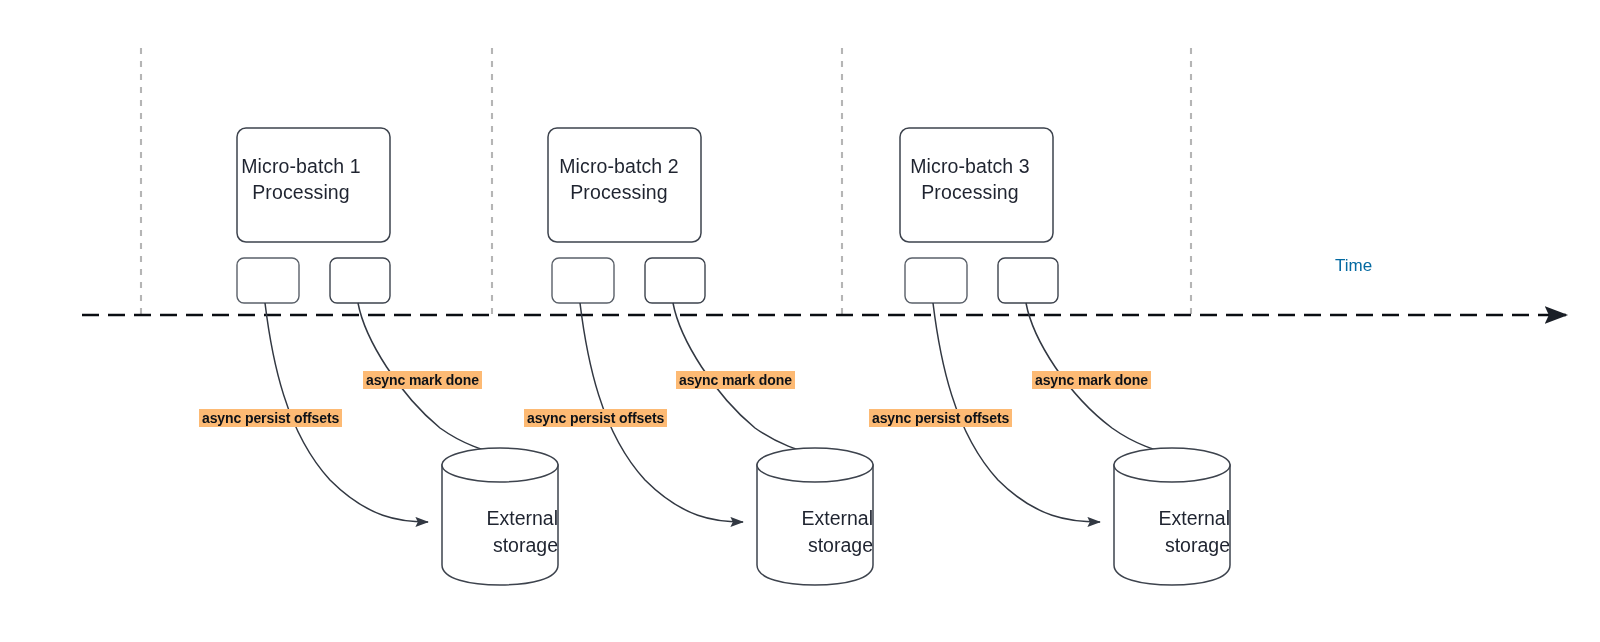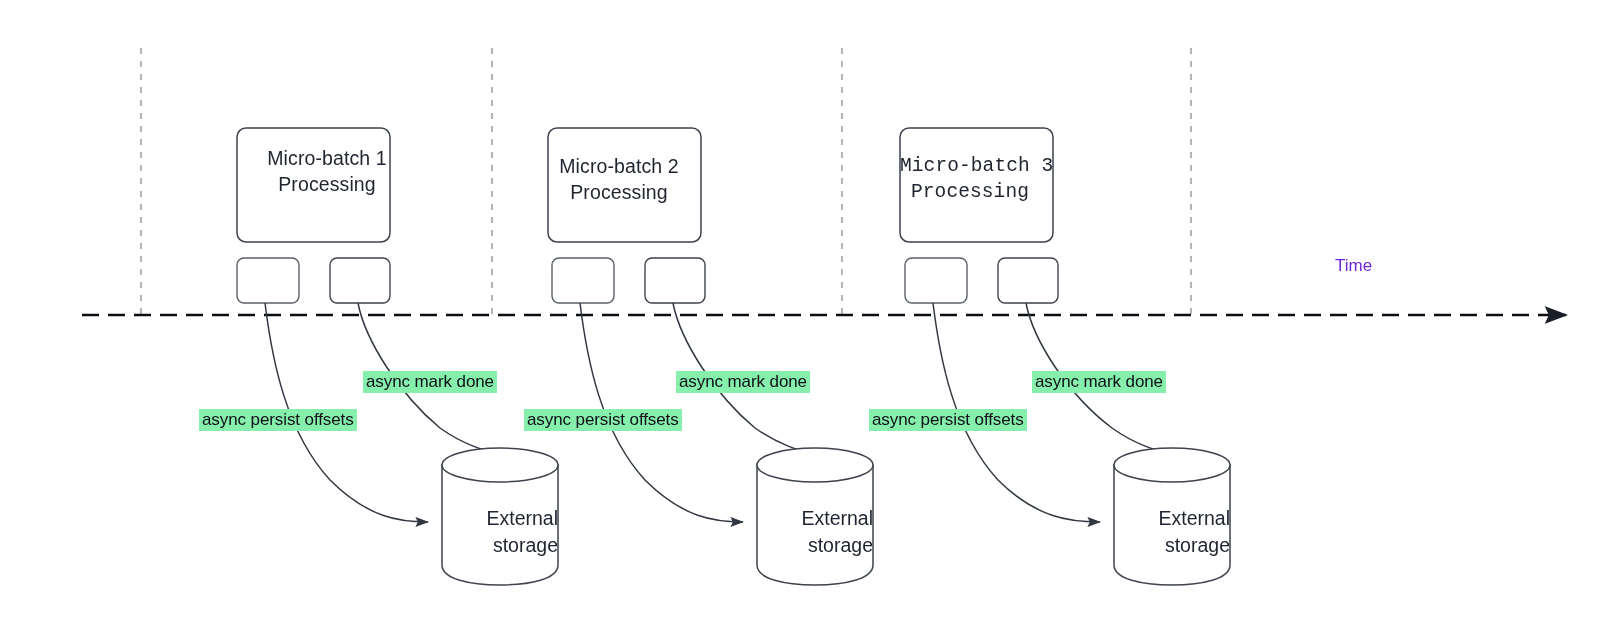--- a/index.html
+++ b/index.html
@@ -39,30 +39,30 @@
     text-align: right;
     color: #1f2430;
     font-size: 19.5px;
     line-height: 27px;
     white-space: pre;
     pointer-events: none;
   }
   .edge-label {
     position: absolute;
     color: #0d1117;
-    font-size: 17px;
-    font-weight: normal;
+    font-size: 14px;
+    font-weight: bold;
     white-space: nowrap;
-    background: #86efac;
+    background: #fdba74;
     padding: 1px 3px;
     letter-spacing: -0.1px;
   }
   .time-label {
     position: absolute;
-    color: #6d28d9;
+    color: #0369a1;
     font-size: 17px;
     white-space: nowrap;
   }
 </style>
 </head>
 <body>
 
 <div id="canvas">
 
   <svg id="diagram-svg" viewBox="0 0 1600 642" xmlns="http://www.w3.org/2000/svg">
@@ -120,25 +120,25 @@
       <path d="M 933 303 C 940 360 954 432 998 480 C 1036 518 1070 522 1100 522" fill="none" stroke="#323842" stroke-width="1.5" marker-end="url(#arrow-dark)"></path>
       <path d="M 1026 303 C 1033 340 1068 395 1112 428 C 1140 448 1164 452 1178 456" fill="none" stroke="#323842" stroke-width="1.5" marker-end="url(#arrow-dark)"></path>
 
       <g>
         <path d="M 1114 465 L 1114 565 C 1114 579 1142 585 1172 585 C 1202 585 1230 579 1230 565 L 1230 465 Z" fill="#ffffff" stroke="#3d434d" stroke-width="1.5"></path>
         <ellipse cx="1172" cy="465" rx="58" ry="17" fill="#ffffff" stroke="#3d434d" stroke-width="1.5"></ellipse>
       </g>
     </g>
   </svg>
 
-  <div class="box-label" style="left:237px; top:145px; width:128px;margin-left:26px;"><span>Micro-batch 1</span><br><span>Processing</span></div>
+  <div class="box-label" style="left:237px; top:153px; width:128px;"><span>Micro-batch 1</span><br><span>Processing</span></div>
 
   <div class="box-label" style="left:548px; top:153px; width:142px;"><span>Micro-batch 2</span><br><span>Processing</span></div>
 
-  <div class="box-label" style="left:900px; top:153px; width:140px;font-family:Liberation Mono, monospace;"><span>Micro-batch 3</span><br><span>Processing</span></div>
+  <div class="box-label" style="left:900px; top:153px; width:140px;"><span>Micro-batch 3</span><br><span>Processing</span></div>
 
   <div class="cyl-label" style="left:442px; top:505px; width:116px;"><span>External</span><br><span>storage</span></div>
 
   <div class="cyl-label" style="left:757px; top:505px; width:116px;"><span>External</span><br><span>storage</span></div>
 
   <div class="cyl-label" style="left:1114px; top:505px; width:116px;"><span>External</span><br><span>storage</span></div>
 
   <div class="edge-label" style="left:363px; top:371px;">async mark done</div>
   <div class="edge-label" style="left:676px; top:371px;">async mark done</div>
   <div class="edge-label" style="left:1032px; top:371px;">async mark done</div>

